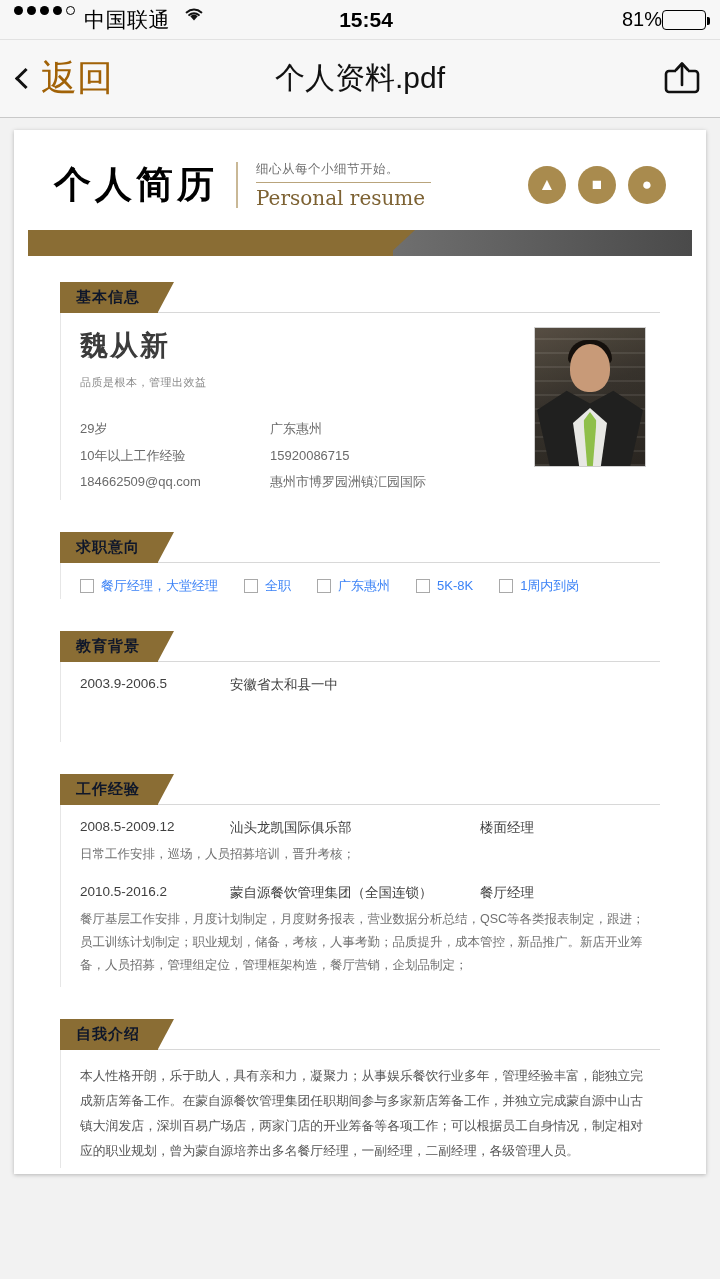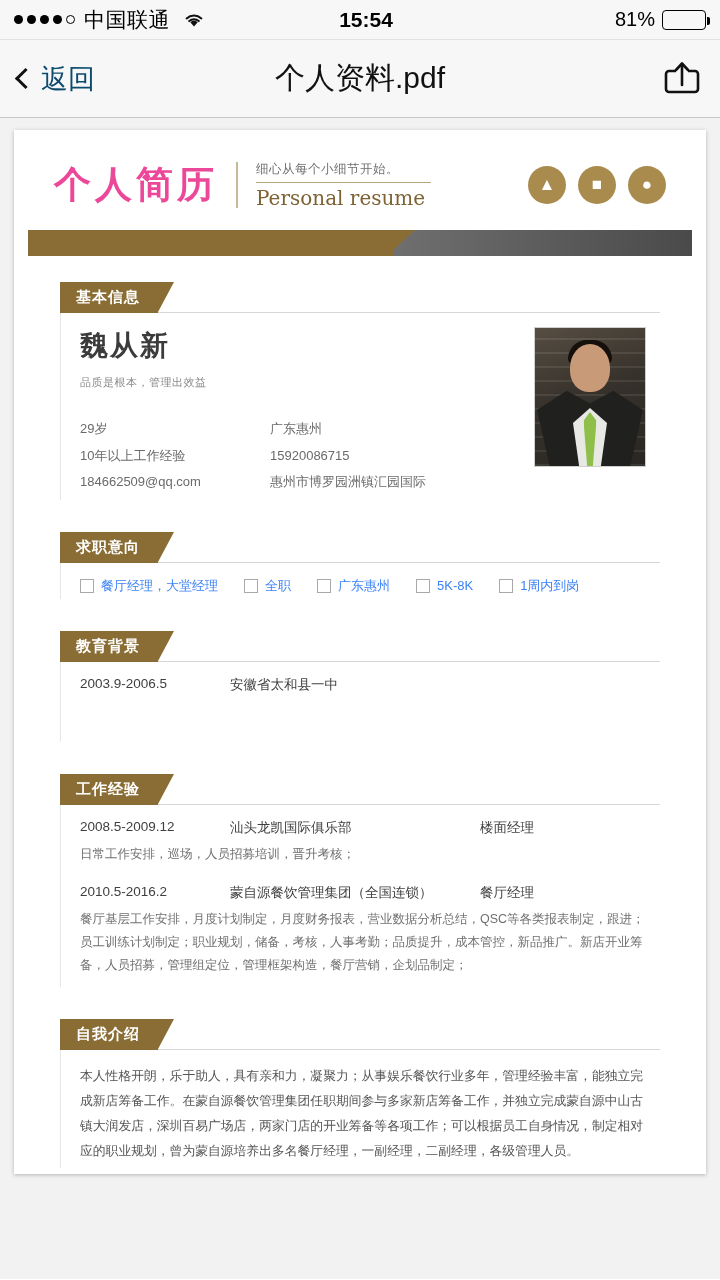--- a/index.html
+++ b/index.html
@@ -13,32 +13,32 @@
   
   .statusbar {
     height: 40px;
     background: #f7f7f7;
     display: flex;
     align-items: center;
     padding: 0 14px;
     position: relative;
     border-bottom: 1px solid #e2e2e2;
   }
-  .sb-left { display: flex; align-items: center; gap: 9px; }
+  .sb-left { display: flex; align-items: flex-start; gap: 9px; }
   .dots { display: flex; gap: 4px; align-items: center; }
   .dot { width: 9px; height: 9px; border-radius: 50%; background: #000; }
   .dot.hollow { background: transparent; border: 1.4px solid #000; }
   .carrier { font-size: 21px; color: #000; letter-spacing: .5px; }
   .wifi { width: 22px; height: 16px; position: relative; margin-left: 4px; }
   .sb-center {
     position: absolute; left: 12px; right: 0; text-align: center;
     font-size: 21px; font-weight: bold; color: #000;
   }
   .sb-right {
-    margin-left: auto; display: flex; align-items: center; gap: 7px;
+    margin-left: auto; display: flex; align-items: center; gap: 0;
     position: relative; z-index: 2;
   }
   .batt-pct { font-size: 20px; color: #000; }
   .batt {
     width: 44px; height: 20px; border: 1.6px solid #000; border-radius: 4px;
     position: relative; padding: 2px;
   }
   .batt::after {
     content: ""; position: absolute; right: -5px; top: 6px;
     width: 3px; height: 8px; background: #000; border-radius: 0 2px 2px 0;
@@ -50,21 +50,21 @@
     height: 78px; background: #f7f7f7;
     display: flex; align-items: center; position: relative;
     border-bottom: 1px solid #c9c9c9;
     padding: 0 18px;
   }
   .back { display: flex; align-items: center; gap: 6px; cursor: pointer; }
   .chev {
     width: 15px; height: 15px; border-left: 3px solid #111; border-bottom: 3px solid #111;
     transform: rotate(45deg); margin-right: 2px;
   }
-  .back-label { font-size: 27px; color: #0c4a6e; }
+  .back-label { font-size: 36px; color: #a16207; }
   .nav-title {
     position: absolute; left: 0; right: 0; text-align: center;
     font-size: 30px; color: #111; pointer-events: none;
   }
   .share { margin-left: auto; position: relative; z-index: 2; cursor: pointer; }
 
   
   .pdf-area {
     background: #f2f2f2;
     height: calc(1280px - 40px - 79px);
@@ -77,21 +77,21 @@
     box-shadow: 0 1px 4px rgba(0,0,0,.25);
     overflow: hidden;
     position: relative;
   }
 
   
   .rheader { padding: 30px 40px 8px 40px; display: flex; align-items: center; }
   .rh-title { display: flex; align-items: center; gap: 18px; }
   .rh-cn {
     font-family: "DejaVu Serif", serif;
-    font-size: 37px; color: #ec4899; letter-spacing: 4px; font-weight: bold;
+    font-size: 37px; color: #000000; letter-spacing: 4px; font-weight: bold;
   }
   .rh-divider { width: 2px; height: 46px; background: #c9b896; }
   .rh-sub { display: flex; flex-direction: column; justify-content: center; }
   .rh-sub-cn { font-size: 12.5px; color: #6f6f6f; letter-spacing: .5px; font-family: Liberation Serif, serif; }
   .rh-sub-line { width: 175px; height: 1px; background: #b9a47c; margin: 4px 0 3px; }
   .rh-sub-en { font-size: 20px; color: #7d6233; font-family: "DejaVu Serif", serif; }
   .rh-icons { margin-left: auto; display: flex; gap: 12px; }
   .ric {
     width: 38px; height: 38px; border-radius: 50%;
     background: #a98b4e; color: #fff;
@@ -105,21 +105,21 @@
   }
   .band::after {
     content: ""; position: absolute; left: 54%; top: 0;
     border-top: 26px solid #8a6d34; border-right: 28px solid transparent;
   }
 
   
   .sec { padding: 0 46px; margin-top: 26px; }
   .sec-head { position: relative; height: 30px; margin-bottom: 0; }
   .sec-tab {
-    display: inline-block; background: #8a6d34; color: #ffffff;
+    display: inline-block; background: #8a6d34; color: #0f172a;
     font-size: 15px; font-weight: bold; letter-spacing: 1px;
     padding: 6px 18px 6px 16px; position: relative;
   }
   .sec-tab::after {
     content: ""; position: absolute; right: -16px; top: 0;
     border-top: 30px solid #8a6d34; border-right: 16px solid transparent;
   }
   .sec-rule { height: 1px; background: #d8d8d8; margin-top: 0; }
   .sec-body { padding: 14px 8px 10px 20px; position: relative; }
   .sec-body::before {

